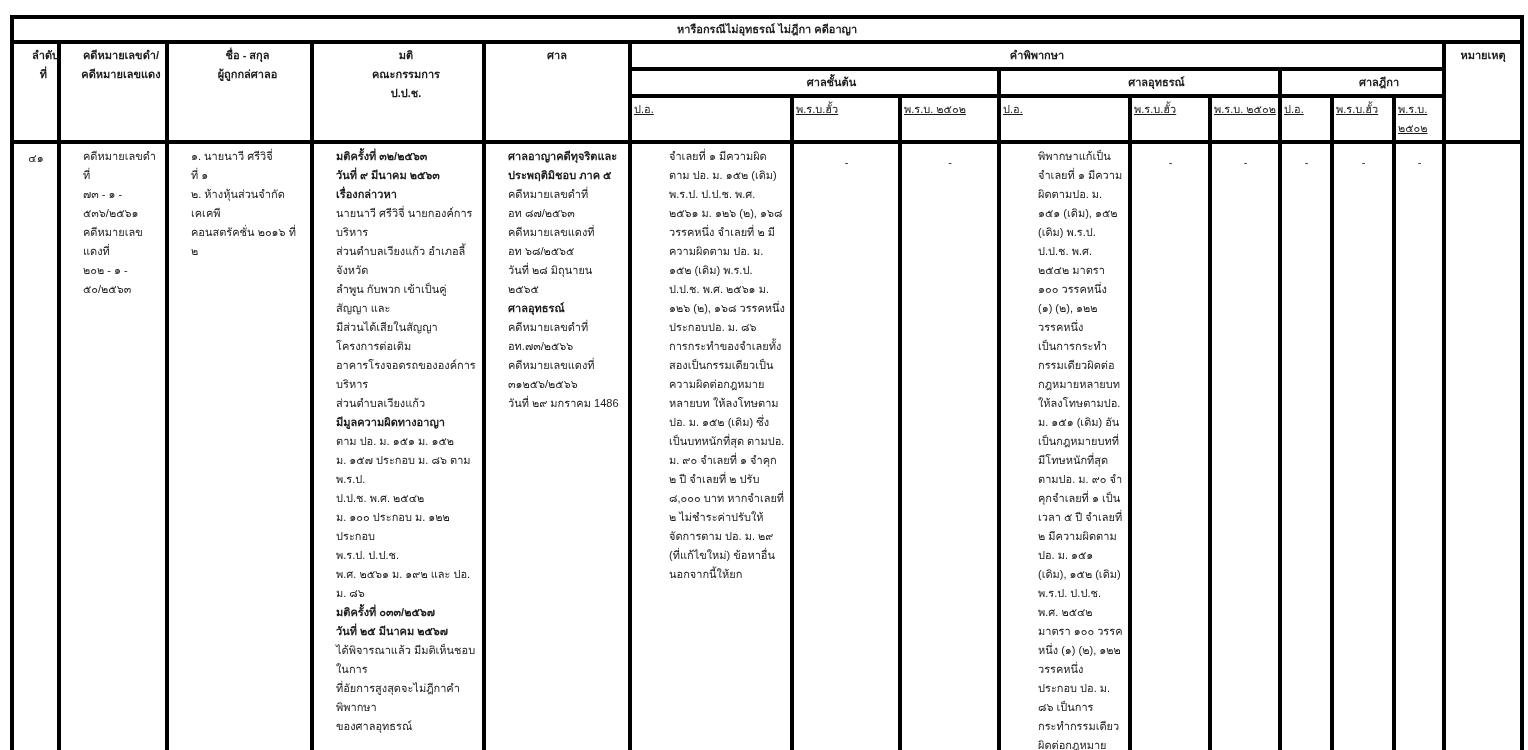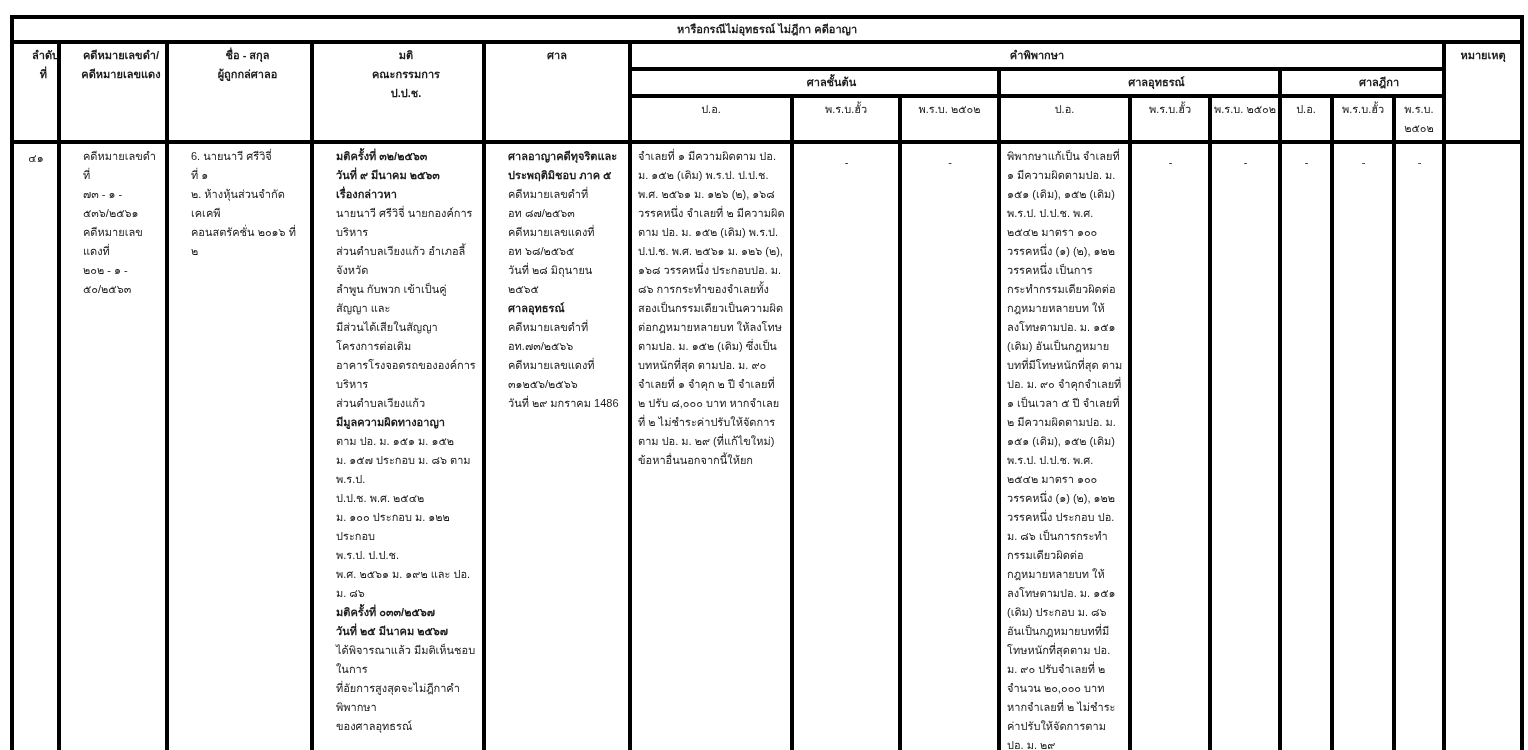--- a/index.html
+++ b/index.html
@@ -35,35 +35,36 @@
   }
   td.hdr {
     text-align: center;
     vertical-align: middle;
     font-weight: bold;
     font-size: 12px;
     line-height: 15px;
     padding: 2px;
   }
   td.hdr-law {
-    text-align: center;
+    text-align: left;
     vertical-align: middle;
     font-weight: normal;
     font-size: 11.5px;
     line-height: 14px;
     padding: 2px;
+    text-decoration: underline;
   }
   tr.r-judgment td { height: 22px; }
   tr.r-levels td { height: 23px; padding-left: 36px; }
   tr.r-laws td { height: 40px; }
   td.body-cell { padding: 3px 5px 4px 6px; }
   td.body-center { text-align: center; padding-top: 9px; }
   .line { min-height: 19px; margin-left: 16px; }
   .line.b { font-weight: bold; }
-  .para { white-space: normal; word-break: normal; }
+  .para { white-space: normal; word-break: normal; margin-left: 31px; }
 </style>
 </head>
 <body>
 
 <div class="sheet">
   <table class="doc">
     <colgroup>
       <col style="width:47px">
         <col style="width:108px">
         <col style="width:145px">
@@ -129,21 +130,21 @@
 
     <tr>
       <td class="body-cell body-center" style="padding-top:5px;">๔๑</td>
       <td class="body-cell">
             <div class="line">คดีหมายเลขดำที่</div>
             <div class="line">๗๓ - ๑ - ๕๓๖/๒๕๖๑</div>
             <div class="line">คดีหมายเลขแดงที่</div>
             <div class="line">๒๐๒ - ๑ - ๕๐/๒๕๖๓</div>
           </td>
       <td class="body-cell">
-            <div class="line">6. นายนาวี  ศรีวิจี่</div>
+            <div class="line">๑. นายนาวี  ศรีวิจี่</div>
             <div class="line">ที่ ๑</div>
             <div class="line">๒. ห้างหุ้นส่วนจำกัด เคเคพี</div>
             <div class="line">คอนสตรัคชั่น ๒๐๑๖ ที่ ๒</div>
           </td>
       <td class="body-cell">
             <div class="line b">มติครั้งที่ ๓๒/๒๕๖๓</div>
             <div class="line b">วันที่ ๙ มีนาคม ๒๕๖๓</div>
             <div class="line b">เรื่องกล่าวหา</div>
             <div class="line">นายนาวี  ศรีวิจี่ นายกองค์การบริหาร</div>
             <div class="line">ส่วนตำบลเวียงแก้ว อำเภอลี้ จังหวัด</div>

